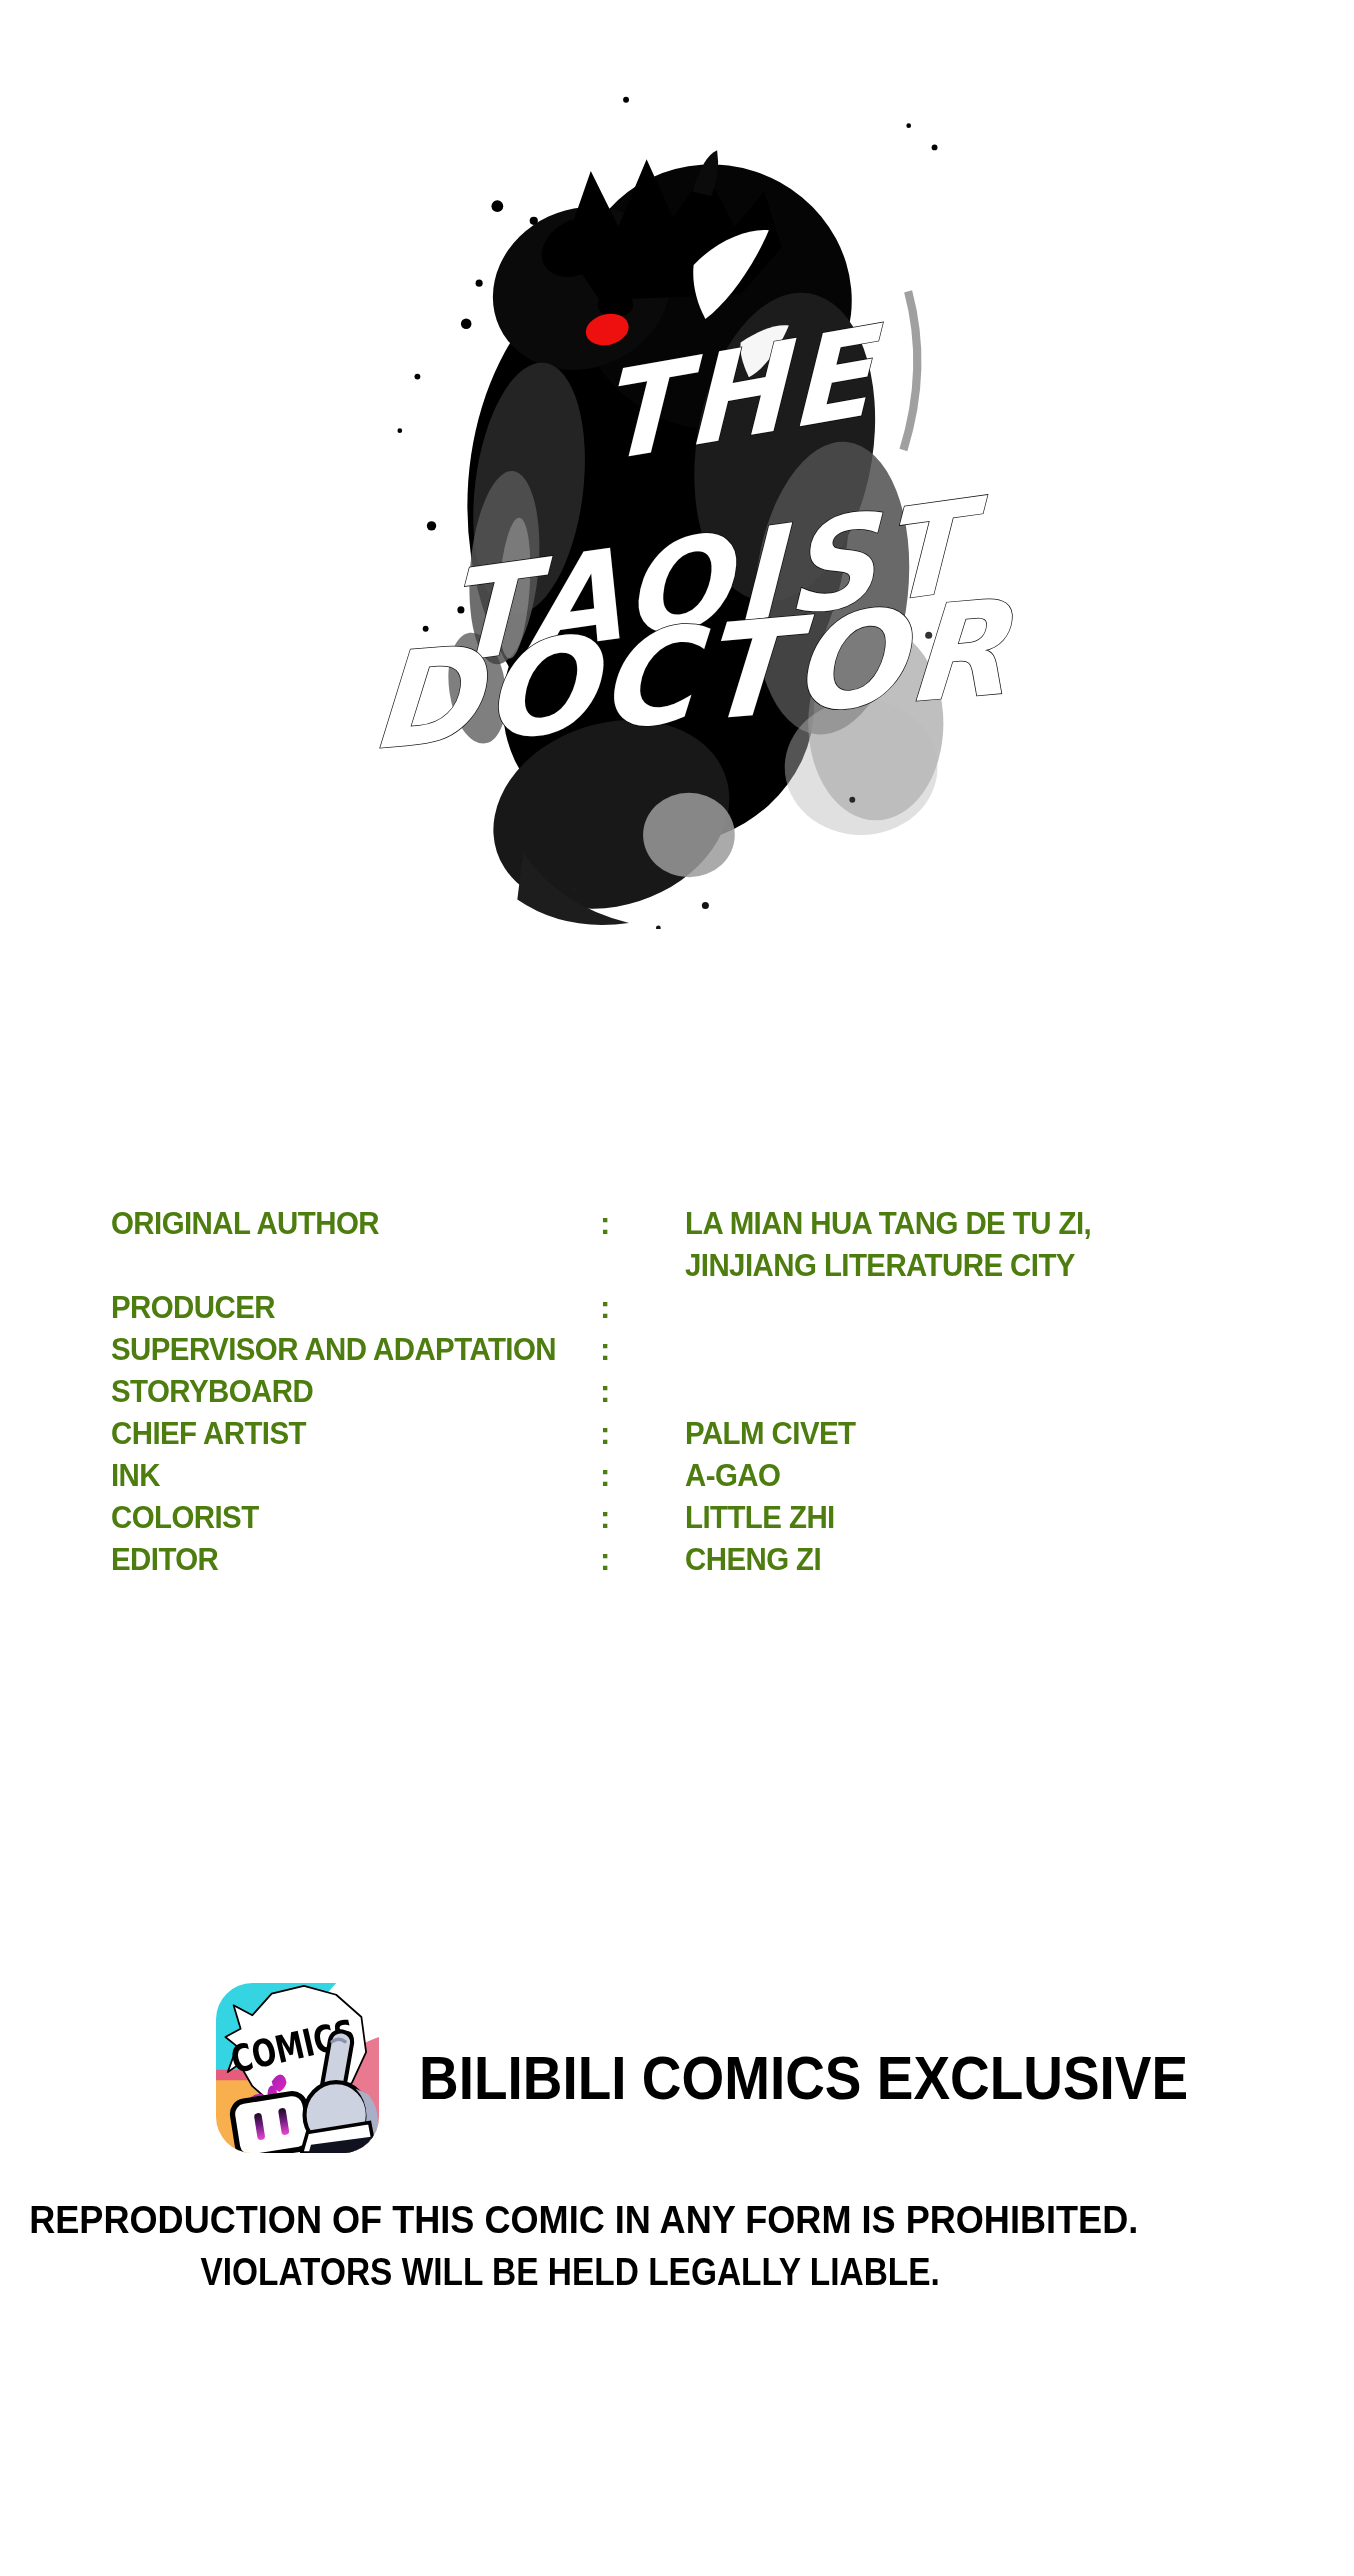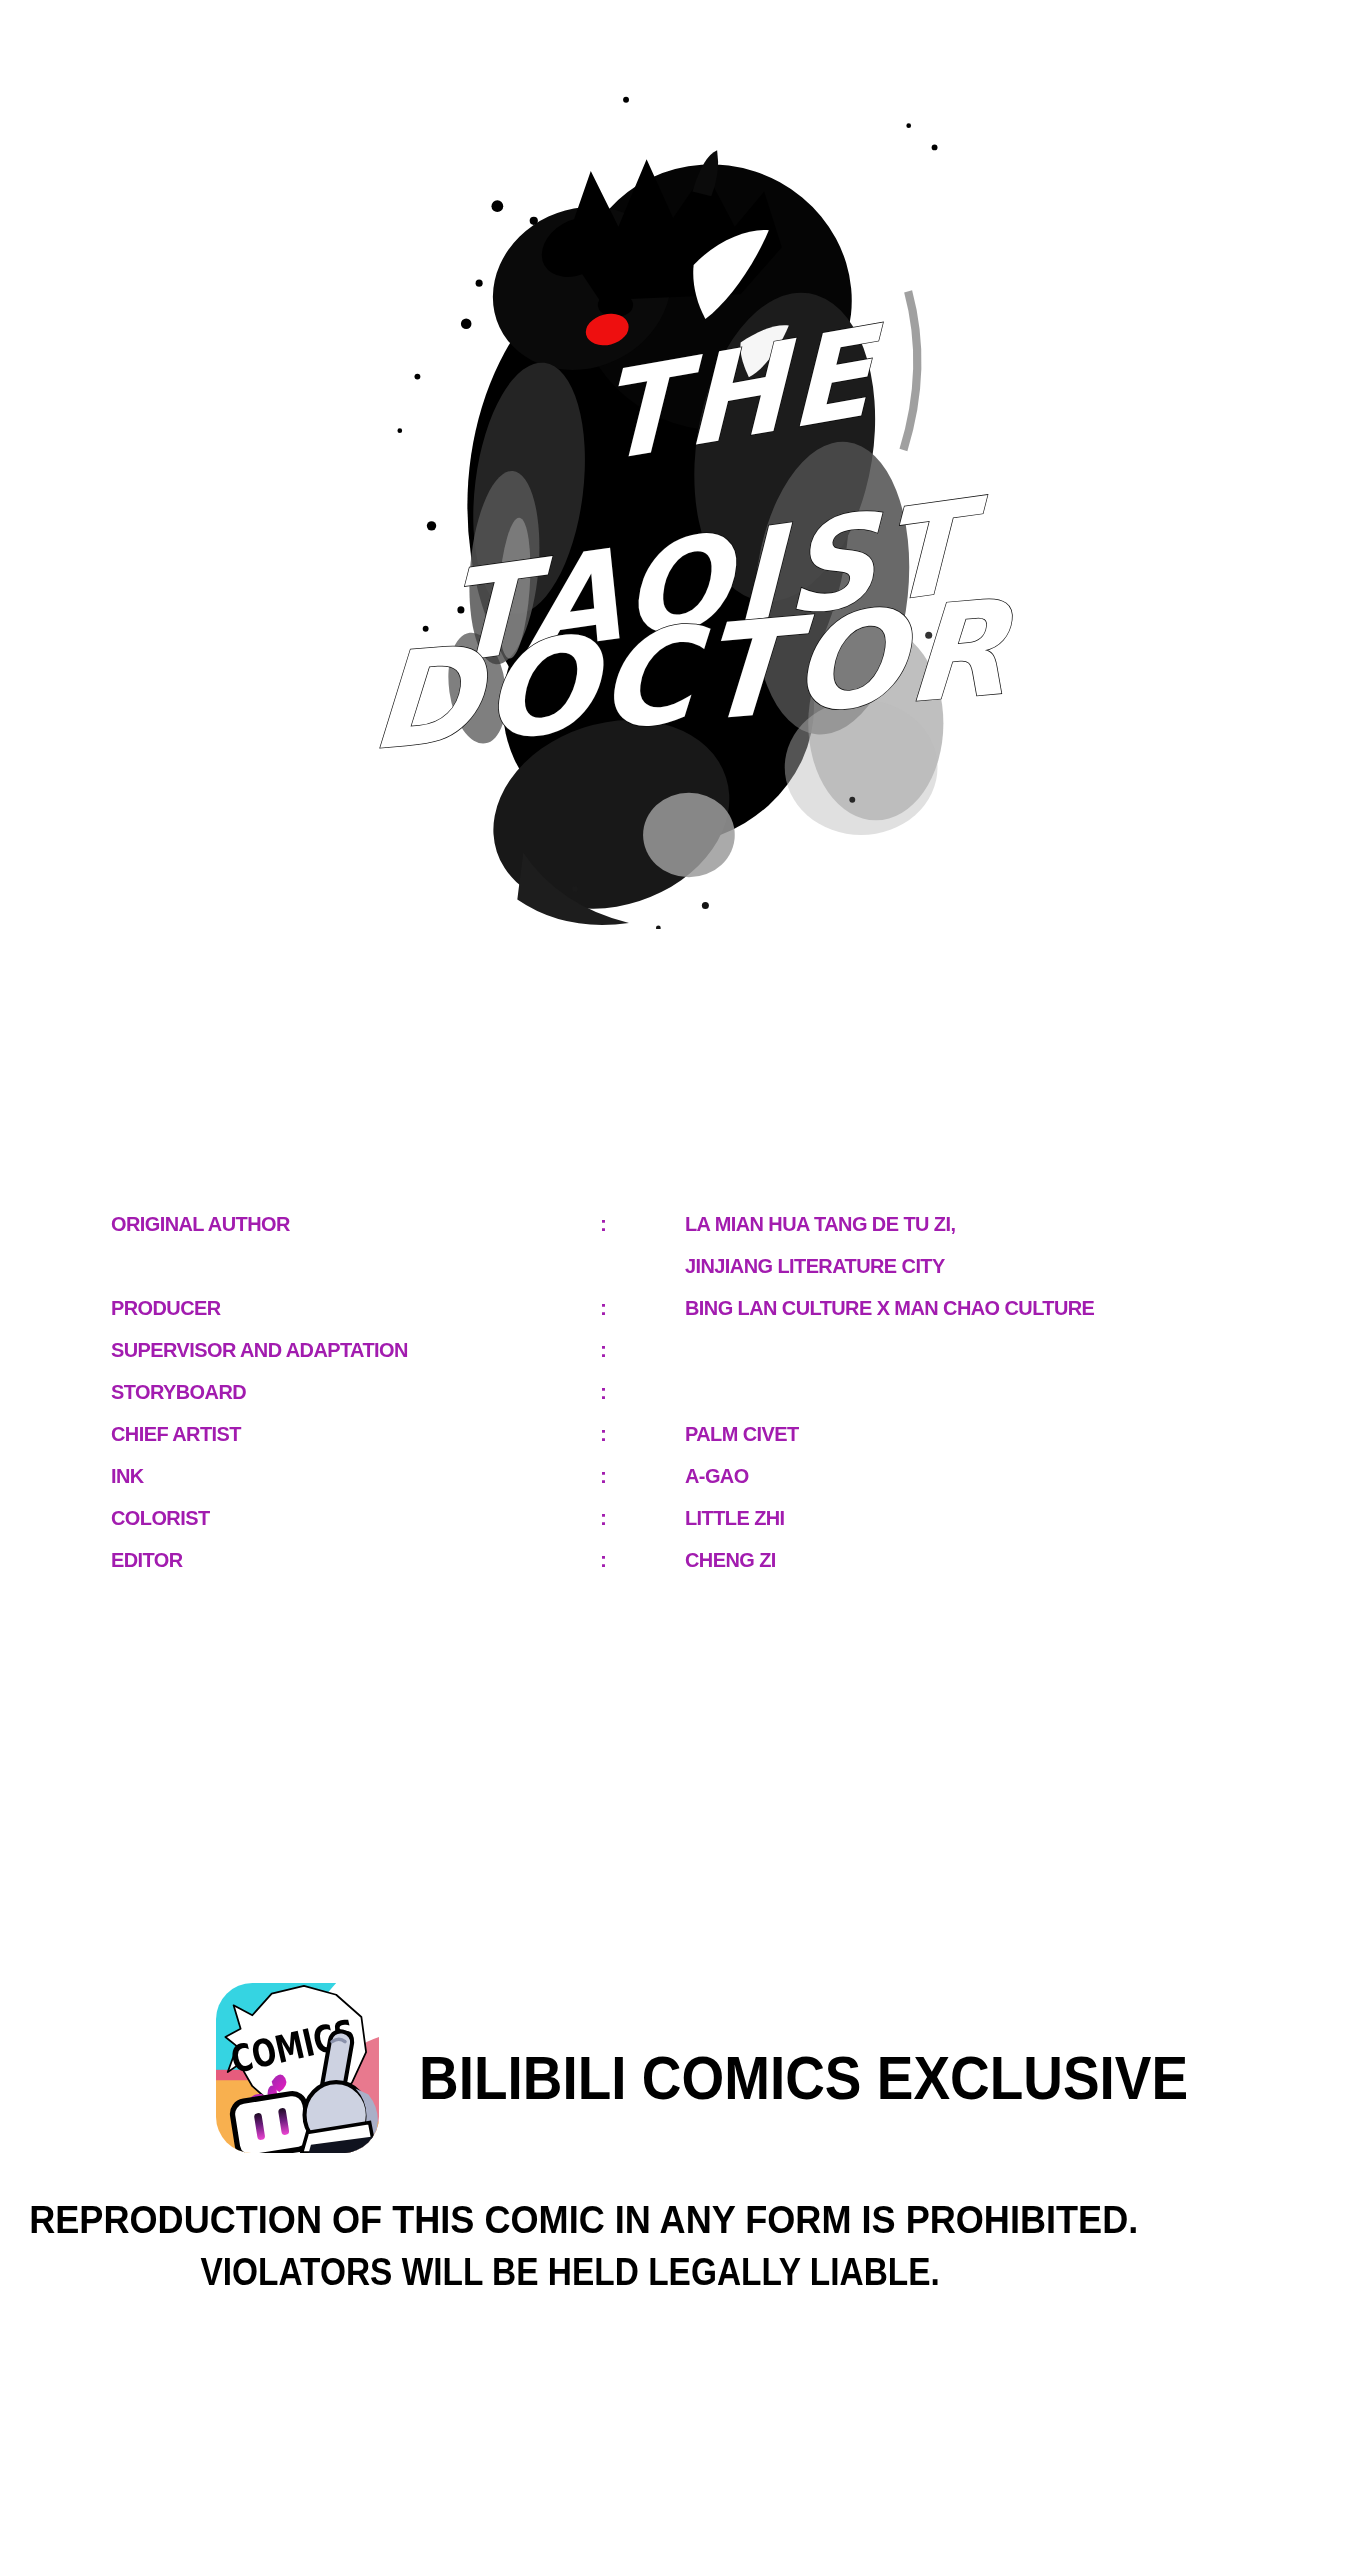--- a/index.html
+++ b/index.html
@@ -10,21 +10,21 @@
   
   .logo-wrap{position:absolute;left:329px;top:71px;width:694px;height:858px;}
   .logo-wrap svg{display:block;width:100%;height:100%;}
   .brush{
     font-family:"DejaVu Sans",sans-serif;font-weight:bold;font-style:italic;
     fill:#ffffff;stroke:#0a0a0a;stroke-width:2.5px;paint-order:stroke;
   }
   
   .credits{
     position:absolute;left:111px;top:1203px;width:1176px;
-    font-size:21px;font-weight:bold;line-height:42px;letter-spacing:-0.6px;color:#a21caf;
+    font-size:31px;font-weight:bold;line-height:42px;letter-spacing:-0.6px;color:#4d7c0f;
   }
   .credit-row{display:flex;align-items:flex-start;}
   .credit-label{width:489px;flex:0 0 489px;}
   .credit-colon{width:58px;flex:0 0 58px;}
   .credit-value{flex:1;white-space:pre-line;margin-left:27px;}
   .sqz{display:inline-block;transform:scaleX(0.95);transform-origin:0 50%;white-space:pre-line;}
   
   .app-icon{position:absolute;left:216px;top:1983px;width:163px;height:170px;}
   .exclusive-title{
     position:absolute;left:419px;top:2045px;font-size:62px;line-height:66px;
@@ -104,21 +104,20 @@
   <div class="credit-row">
     <div class="credit-label"><span class="sqz">ORIGINAL AUTHOR</span></div>
     <div class="credit-colon">:</div>
     <div class="credit-value"><span class="sqz">LA MIAN HUA TANG DE TU ZI,
 JINJIANG LITERATURE CITY</span></div>
   </div>
 
   <div class="credit-row">
     <div class="credit-label"><span class="sqz">PRODUCER</span></div>
     <div class="credit-colon">:</div>
-    <div class="credit-value"><span class="sqz">BING LAN CULTURE X MAN CHAO CULTURE</span></div>
   </div>
 
   <div class="credit-row">
     <div class="credit-label"><span class="sqz">SUPERVISOR AND ADAPTATION</span></div>
     <div class="credit-colon">:</div>
   </div>
 
   <div class="credit-row">
     <div class="credit-label"><span class="sqz">STORYBOARD</span></div>
     <div class="credit-colon">:</div>

